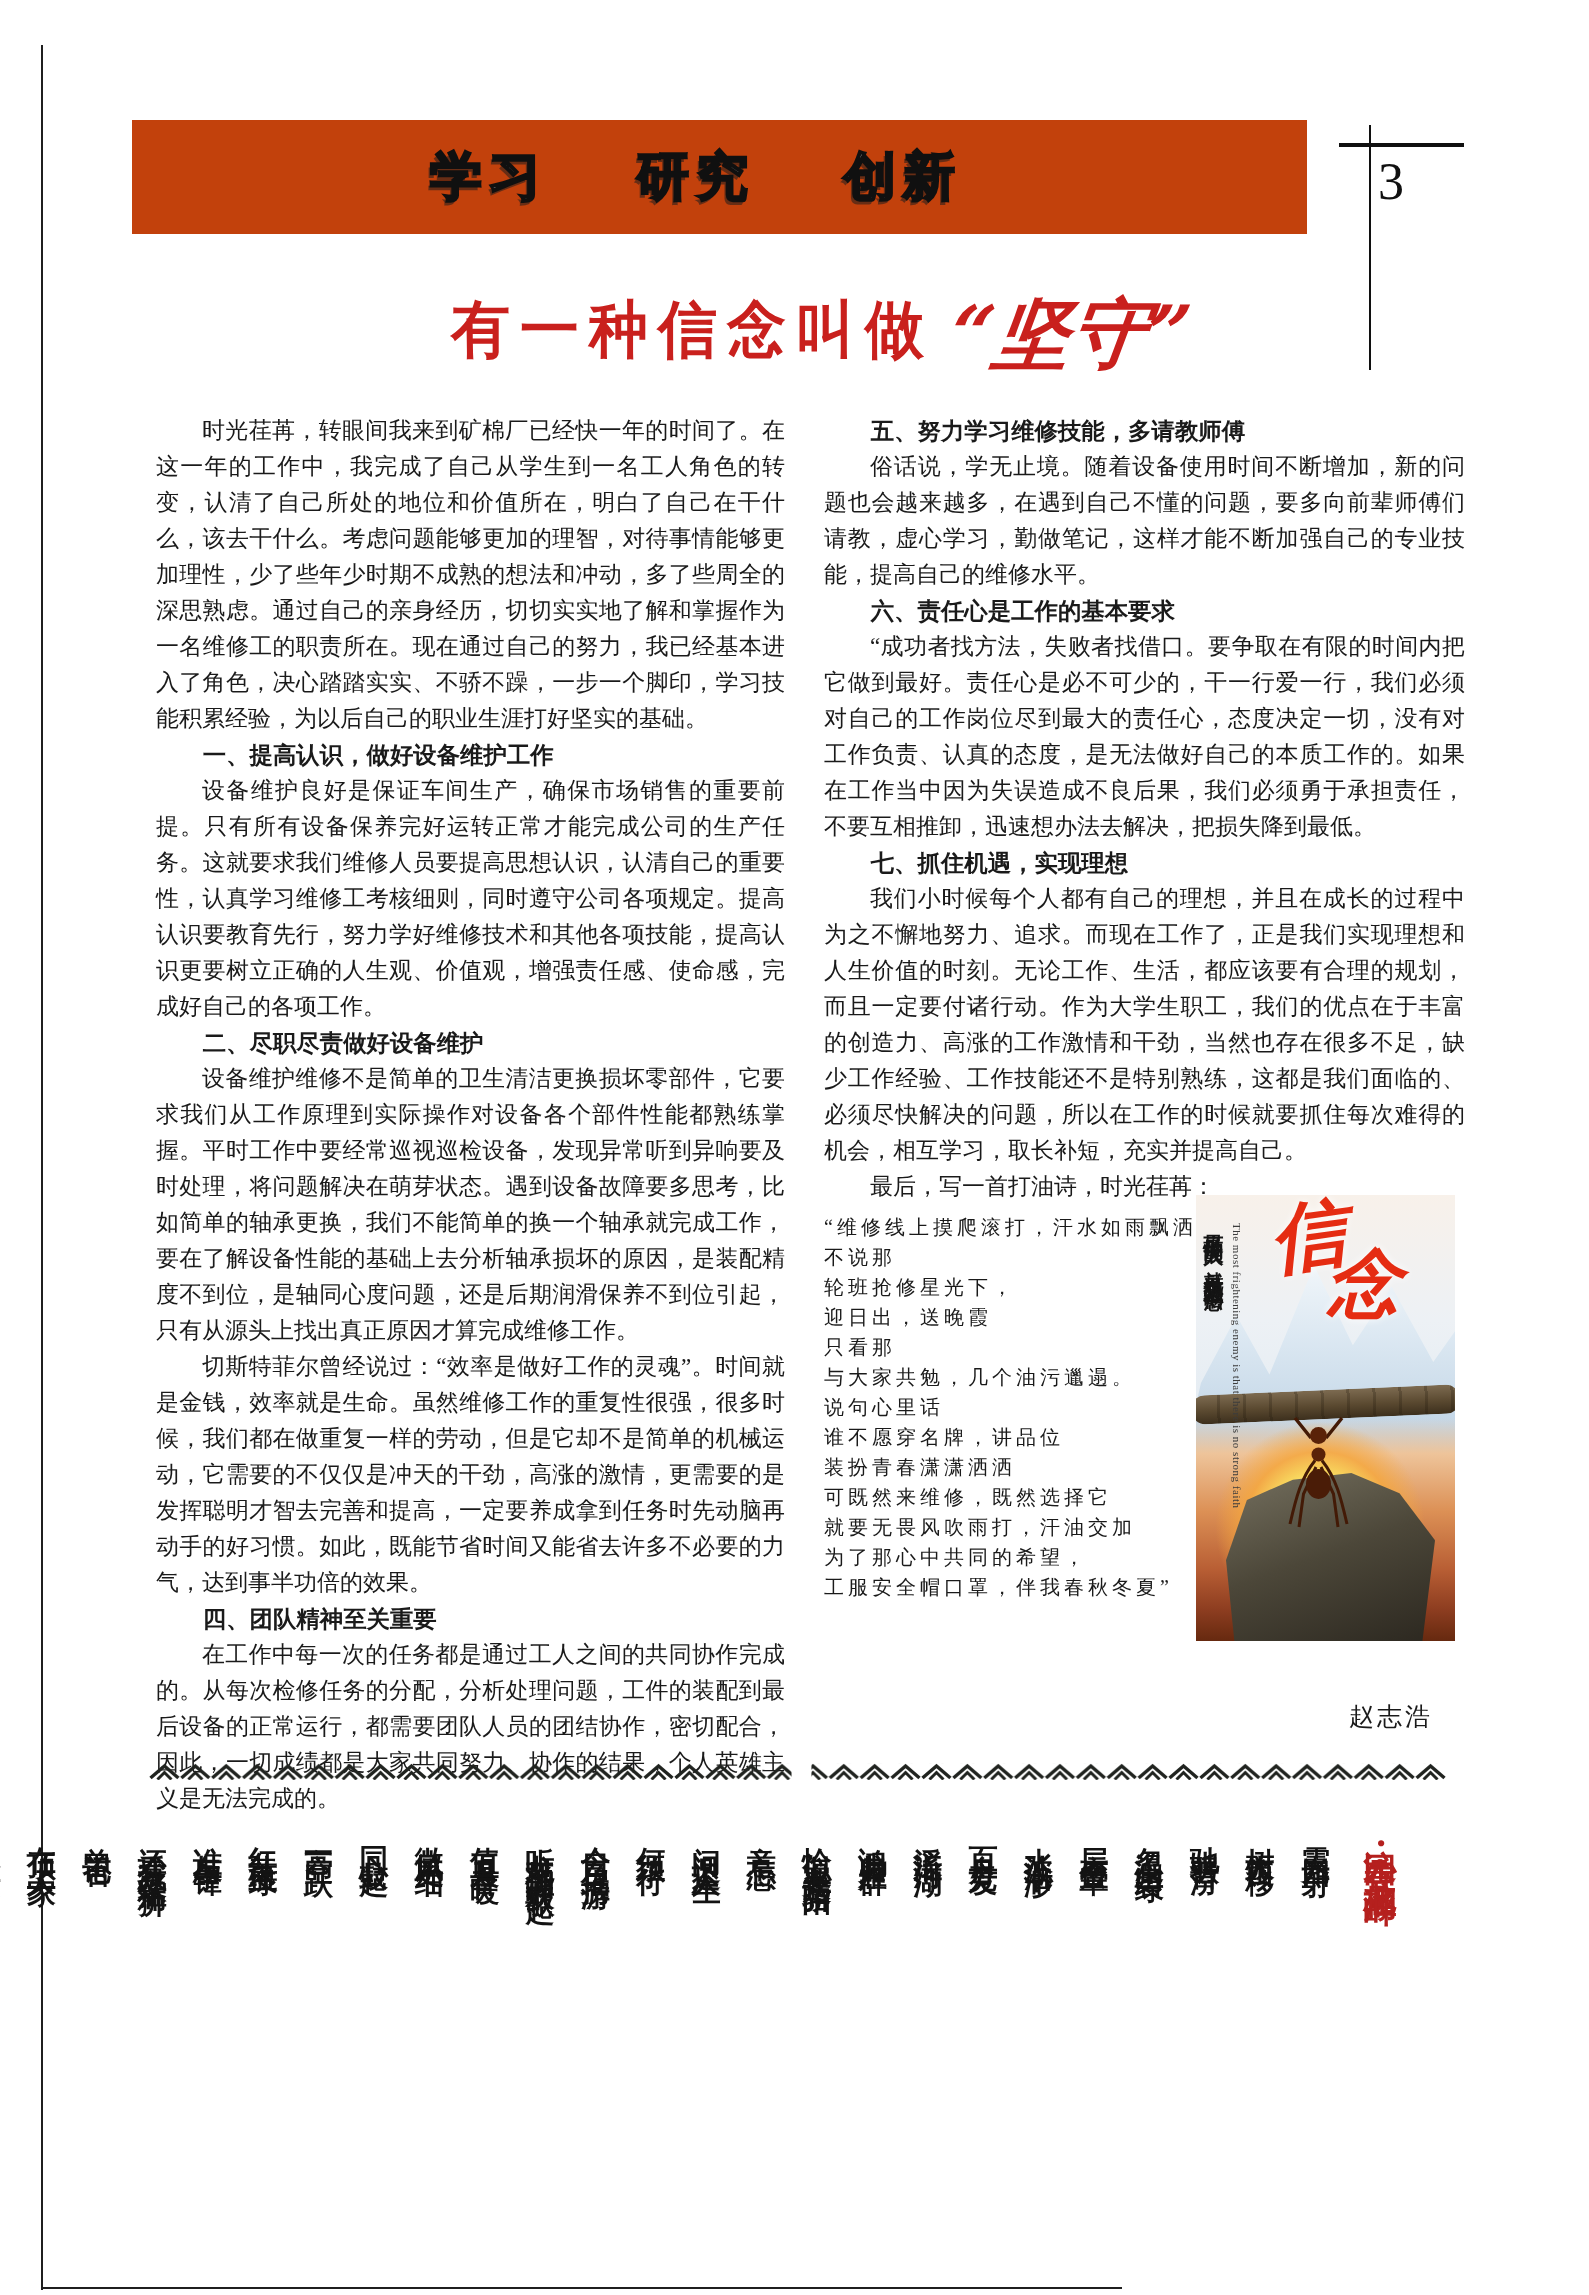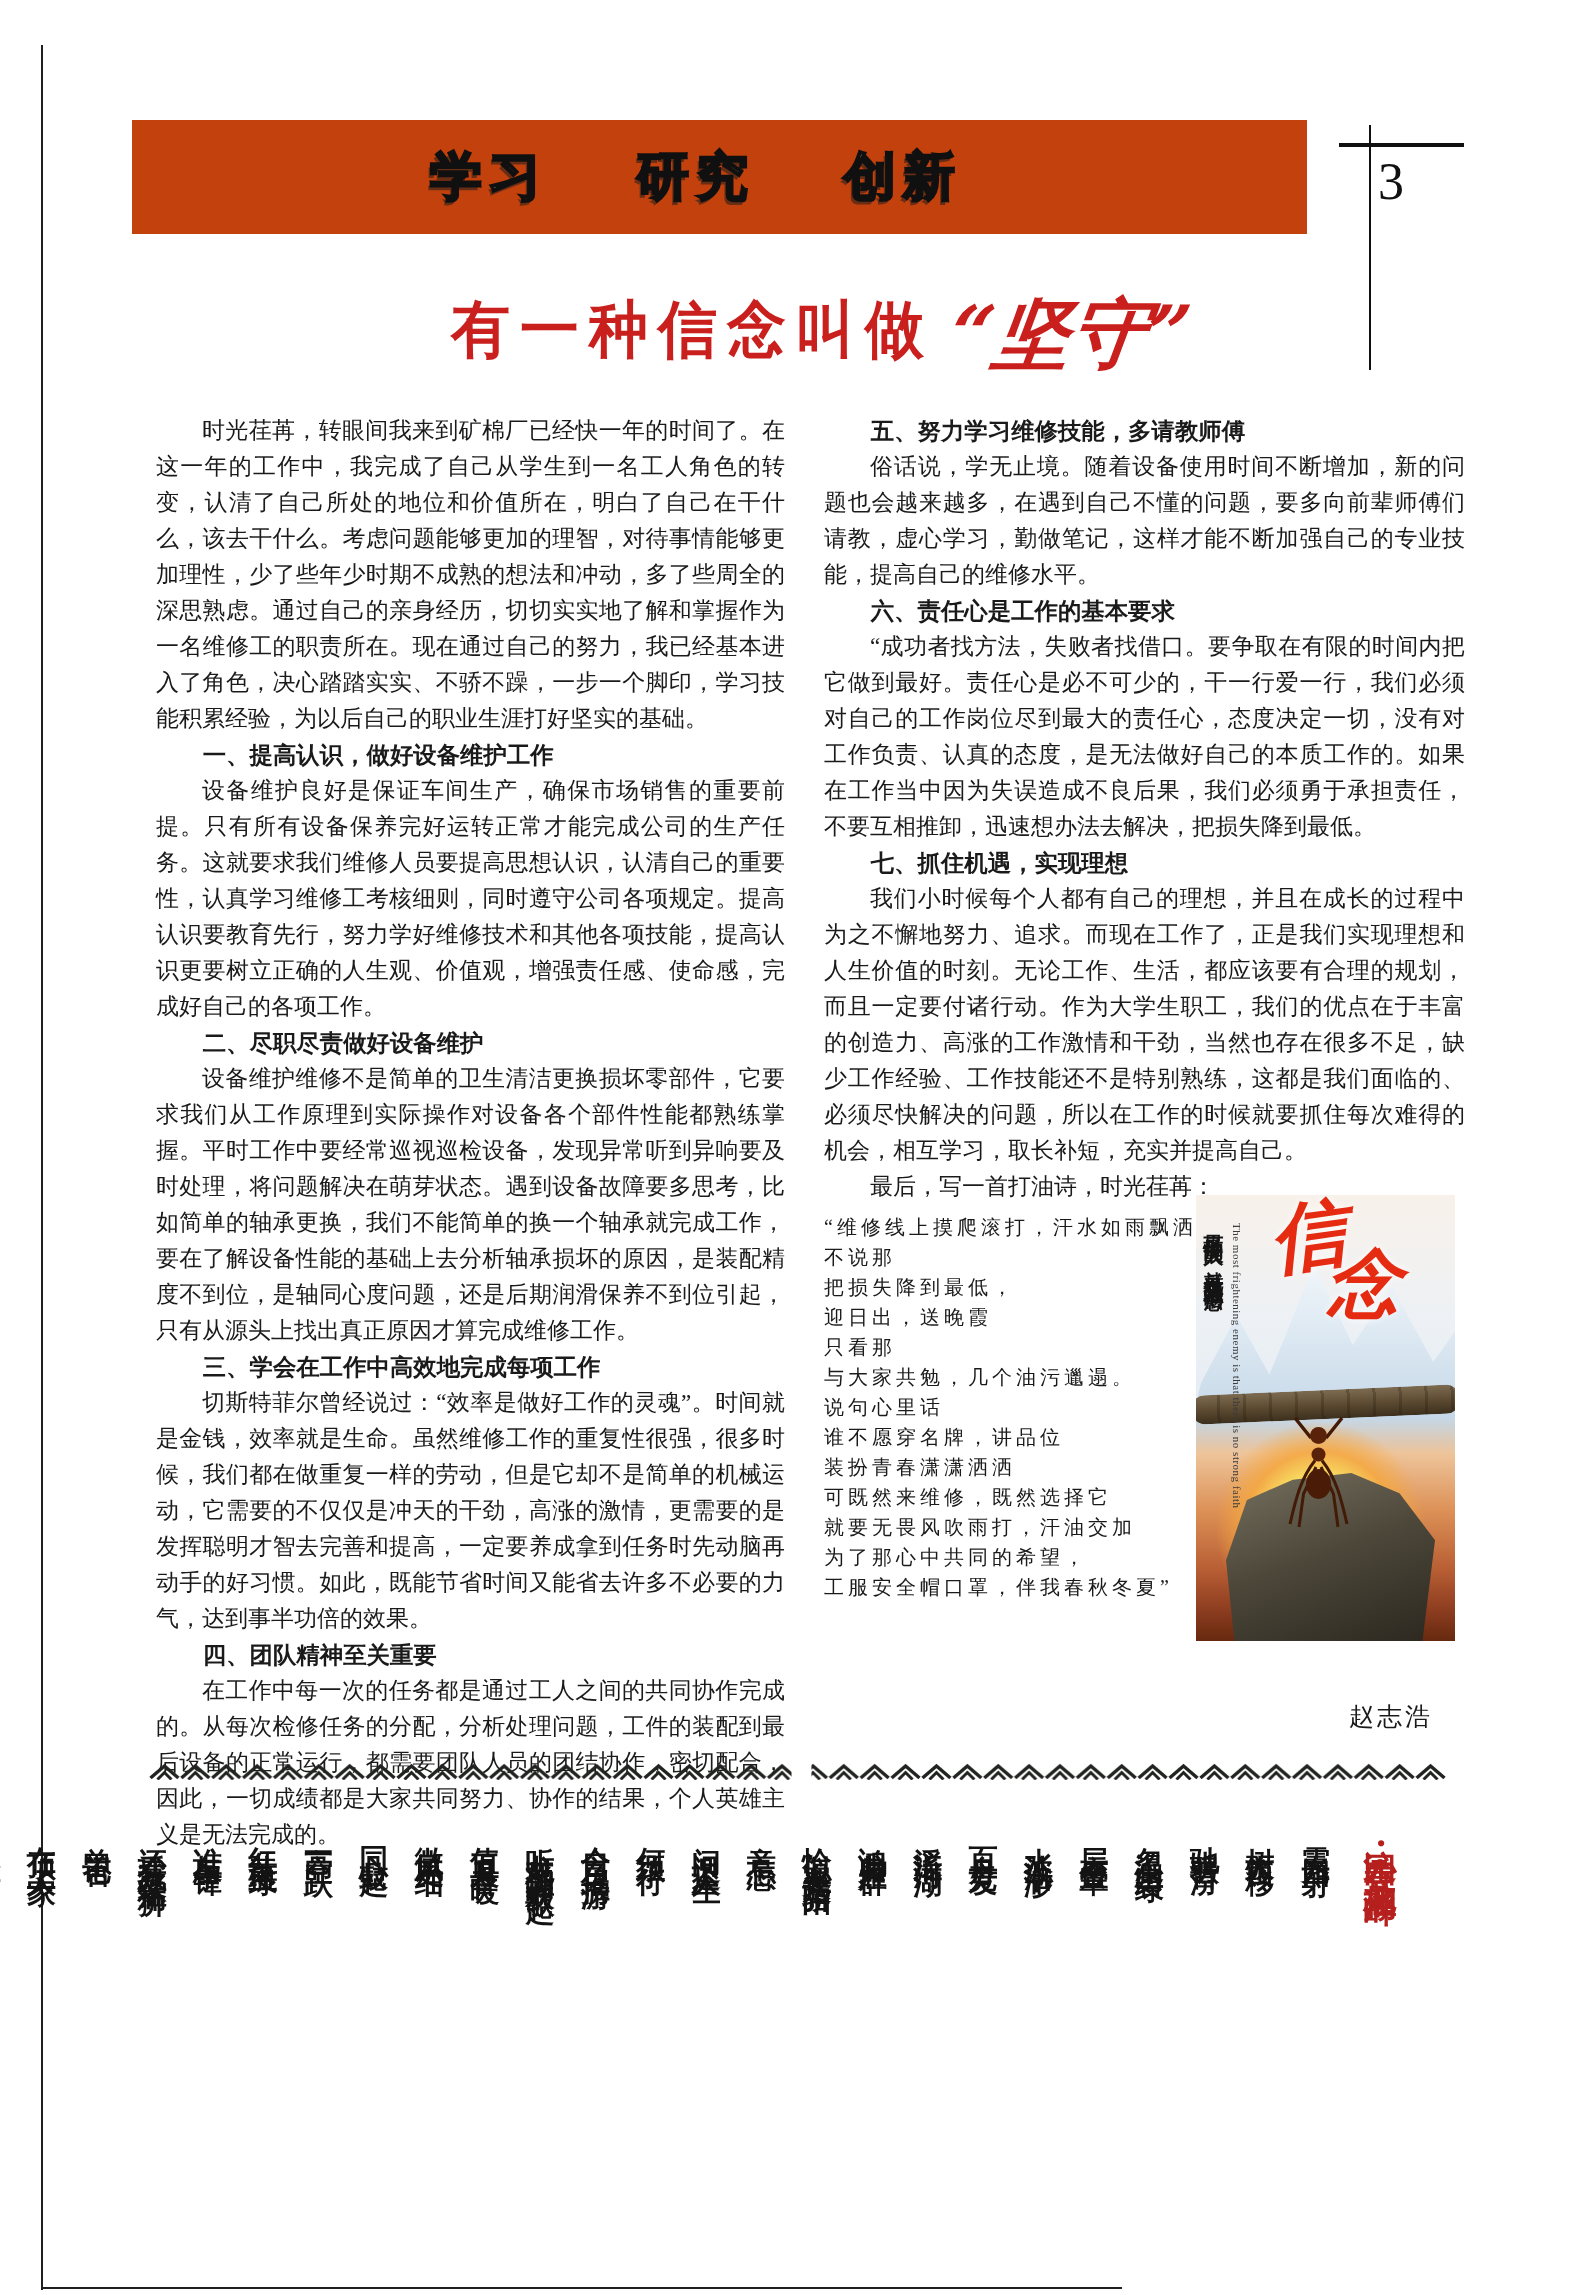--- a/index.html
+++ b/index.html
@@ -90,38 +90,37 @@
   <span class="headline-main">有一种信念叫做</span>
   <span class="headline-quote">“坚守”</span>
 </div>
 
 <div class="col col-left">
   <p>时光荏苒，转眼间我来到矿棉厂已经快一年的时间了。在这一年的工作中，我完成了自己从学生到一名工人角色的转变，认清了自己所处的地位和价值所在，明白了自己在干什么，该去干什么。考虑问题能够更加的理智，对待事情能够更加理性，少了些年少时期不成熟的想法和冲动，多了些周全的深思熟虑。通过自己的亲身经历，切切实实地了解和掌握作为一名维修工的职责所在。现在通过自己的努力，我已经基本进入了角色，决心踏踏实实、不骄不躁，一步一个脚印，学习技能积累经验，为以后自己的职业生涯打好坚实的基础。</p>
   <h3 class="sec-heading">一、提高认识，做好设备维护工作</h3>
   <p>设备维护良好是保证车间生产，确保市场销售的重要前提。只有所有设备保养完好运转正常才能完成公司的生产任务。这就要求我们维修人员要提高思想认识，认清自己的重要性，认真学习维修工考核细则，同时遵守公司各项规定。提高认识要教育先行，努力学好维修技术和其他各项技能，提高认识更要树立正确的人生观、价值观，增强责任感、使命感，完成好自己的各项工作。</p>
   <h3 class="sec-heading">二、尽职尽责做好设备维护</h3>
   <p>设备维护维修不是简单的卫生清洁更换损坏零部件，它要求我们从工作原理到实际操作对设备各个部件性能都熟练掌握。平时工作中要经常巡视巡检设备，发现异常听到异响要及时处理，将问题解决在萌芽状态。遇到设备故障要多思考，比如简单的轴承更换，我们不能简单的换一个轴承就完成工作，要在了解设备性能的基础上去分析轴承损坏的原因，是装配精度不到位，是轴同心度问题，还是后期润滑保养不到位引起，只有从源头上找出真正原因才算完成维修工作。</p>
-  <h3 class="sec-heading">三、学会在工作中高效地完成每项工作</h3>
   <p>切斯特菲尔曾经说过：“效率是做好工作的灵魂”。时间就是金钱，效率就是生命。虽然维修工作的重复性很强，很多时候，我们都在做重复一样的劳动，但是它却不是简单的机械运动，它需要的不仅仅是冲天的干劲，高涨的激情，更需要的是发挥聪明才智去完善和提高，一定要养成拿到任务时先动脑再动手的好习惯。如此，既能节省时间又能省去许多不必要的力气，达到事半功倍的效果。</p>
   <h3 class="sec-heading">四、团队精神至关重要</h3>
   <p>在工作中每一次的任务都是通过工人之间的共同协作完成的。从每次检修任务的分配，分析处理问题，工件的装配到最后设备的正常运行，都需要团队人员的团结协作，密切配合，因此，一切成绩都是大家共同努力、协作的结果，个人英雄主义是无法完成的。</p>
 </div>
 
 <div class="col col-right">
   <h3 class="sec-heading">五、努力学习维修技能，多请教师傅</h3>
   <p>俗话说，学无止境。随着设备使用时间不断增加，新的问题也会越来越多，在遇到自己不懂的问题，要多向前辈师傅们请教，虚心学习，勤做笔记，这样才能不断加强自己的专业技能，提高自己的维修水平。</p>
   <h3 class="sec-heading">六、责任心是工作的基本要求</h3>
   <p>“成功者找方法，失败者找借口。要争取在有限的时间内把它做到最好。责任心是必不可少的，干一行爱一行，我们必须对自己的工作岗位尽到最大的责任心，态度决定一切，没有对工作负责、认真的态度，是无法做好自己的本质工作的。如果在工作当中因为失误造成不良后果，我们必须勇于承担责任，不要互相推卸，迅速想办法去解决，把损失降到最低。</p>
   <h3 class="sec-heading">七、抓住机遇，实现理想</h3>
   <p>我们小时候每个人都有自己的理想，并且在成长的过程中为之不懈地努力、追求。而现在工作了，正是我们实现理想和人生价值的时刻。无论工作、生活，都应该要有合理的规划，而且一定要付诸行动。作为大学生职工，我们的优点在于丰富的创造力、高涨的工作激情和干劲，当然也存在很多不足，缺少工作经验、工作技能还不是特别熟练，这都是我们面临的、必须尽快解决的问题，所以在工作的时候就要抓住每次难得的机会，相互学习，取长补短，充实并提高自己。</p>
   <p class="closing-line">最后，写一首打油诗，时光荏苒：</p>
   <div class="verse">
     <div class="verse-line">“维修线上摸爬滚打，汗水如雨飘洒</div>
     <div class="verse-line">不说那</div>
-    <div class="verse-line">把损失降到最低，</div>
+    <div class="verse-line">轮班抢修星光下，</div>
     <div class="verse-line">迎日出，送晚霞</div>
     <div class="verse-line">只看那</div>
     <div class="verse-line">与大家共勉，几个油污邋遢。</div>
     <div class="verse-line">说句心里话</div>
     <div class="verse-line">谁不愿穿名牌，讲品位</div>
     <div class="verse-line">装扮青春潇潇洒洒</div>
     <div class="verse-line">可既然来维修，既然选择它</div>
     <div class="verse-line">就要无畏风吹雨打，汗油交加</div>
     <div class="verse-line">为了那心中共同的希望，</div>
     <div class="verse-line">工服安全帽口罩，伴我春秋冬夏”</div>

